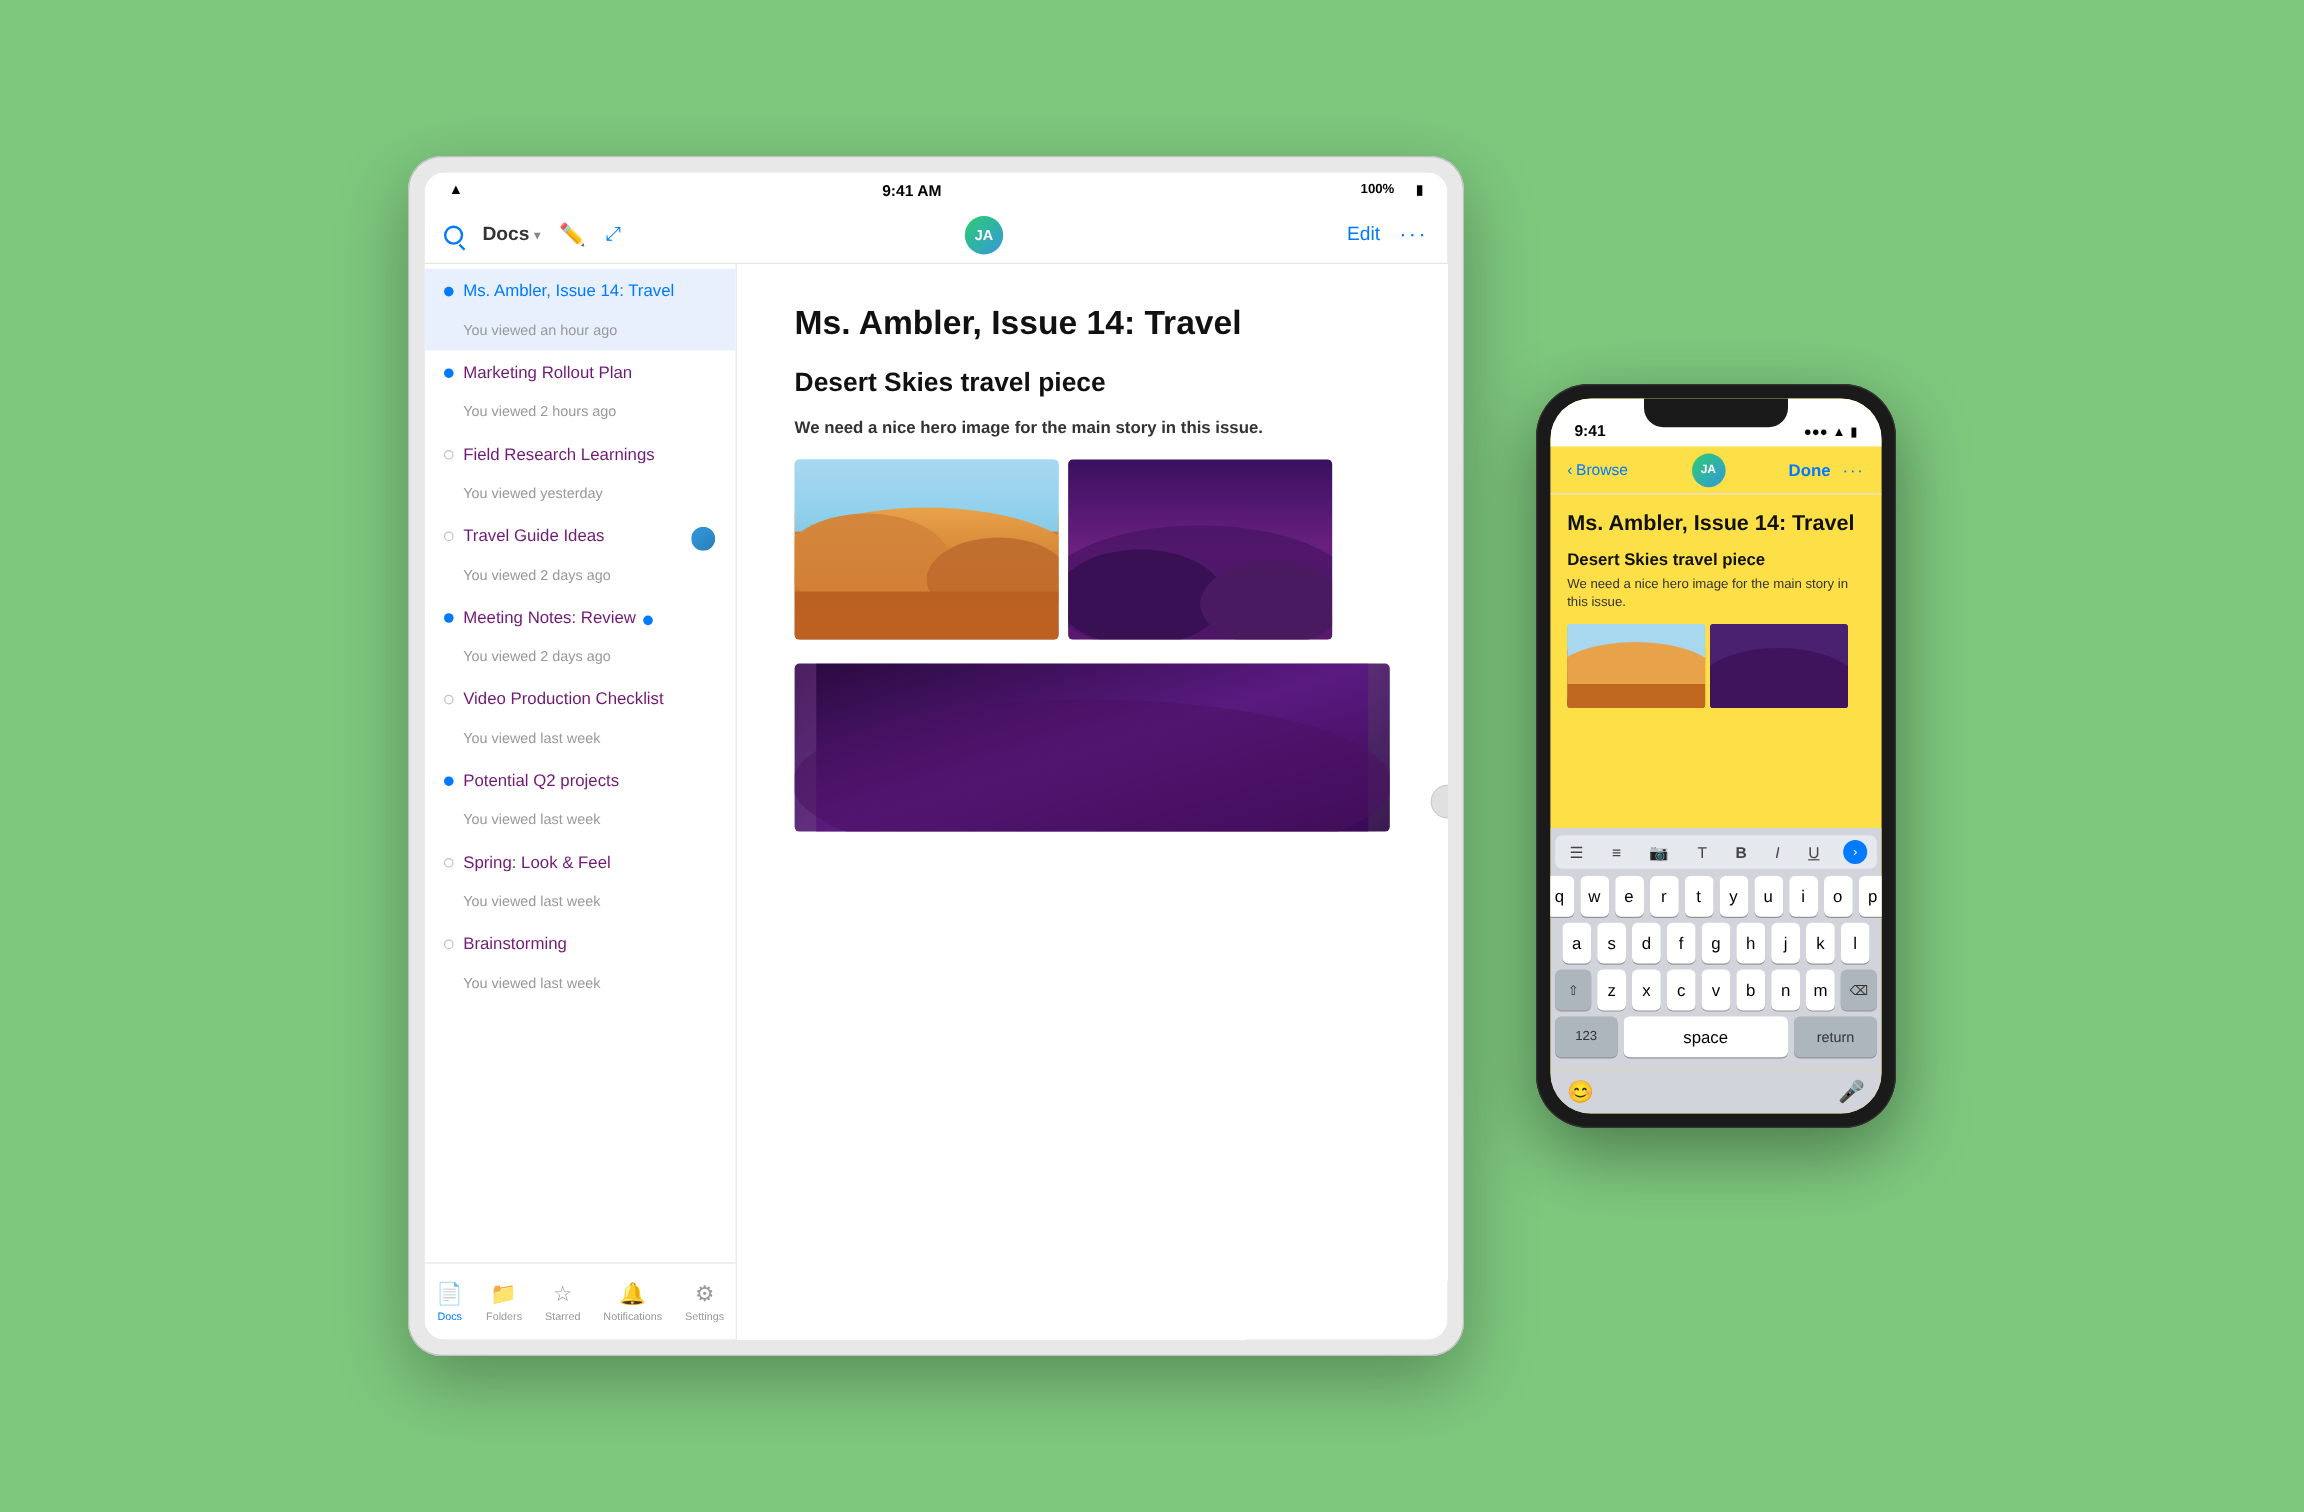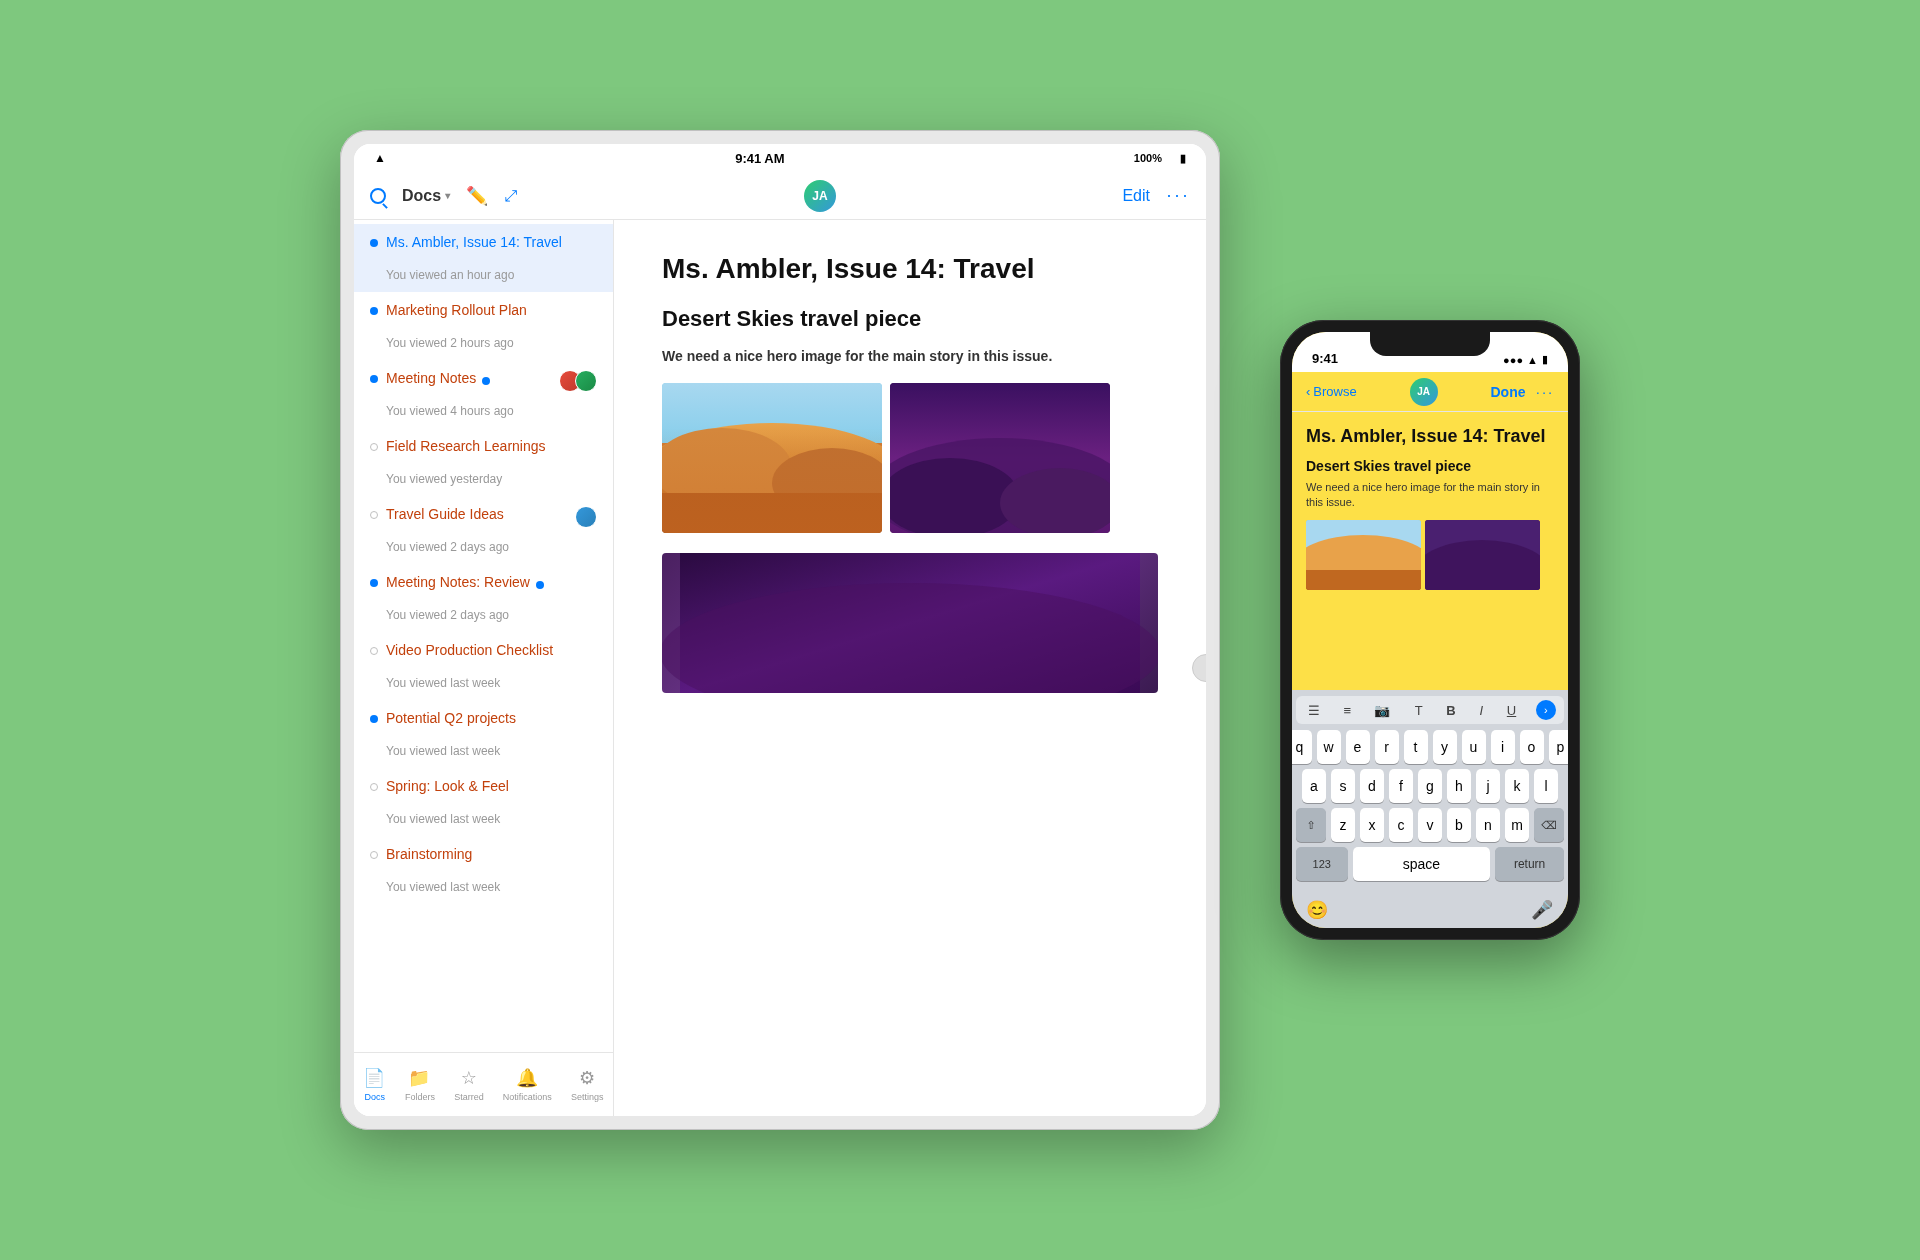--- a/index.html
+++ b/index.html
@@ -137,21 +137,21 @@
       flex-shrink: 0;
     }
     .sidebar-item-dot.empty {
       background: transparent;
       border: 1.5px solid #c0c0c0;
     }
     .sidebar-item-content { flex: 1; min-width: 0; }
     .sidebar-item-title {
       font-size: 14px;
       font-weight: 500;
-      color: #c2410c;
+      color: #701a75;
       white-space: nowrap;
       overflow: hidden;
       text-overflow: ellipsis;
     }
     .sidebar-item.active .sidebar-item-title { color: #007aff; }
     .sidebar-item-subtitle {
       font-size: 12px;
       color: #999;
       margin-top: 18px;
     }
@@ -552,34 +552,20 @@
             </div>
 
             <div class="sidebar-item">
               <div class="sidebar-item-dot"></div>
               <div class="sidebar-item-content">
                 <div class="sidebar-item-title">Marketing Rollout Plan</div>
                 <div class="sidebar-item-subtitle">You viewed 2 hours ago</div>
               </div>
             </div>
 
-            <div class="sidebar-item">
-              <div class="sidebar-item-dot"></div>
-              <div class="sidebar-item-content">
-                <div style="display:flex;align-items:center;gap:6px;">
-                  <div class="sidebar-item-title">Meeting Notes</div>
-                  <div class="notification-dot"></div>
-                </div>
-                <div class="sidebar-item-subtitle">You viewed 4 hours ago</div>
-              </div>
-              <div class="sidebar-item-avatars">
-                <div class="small-avatar small-avatar-1"></div>
-                <div class="small-avatar small-avatar-2"></div>
-              </div>
-            </div>
 
             <div class="sidebar-item">
               <div class="sidebar-item-dot empty"></div>
               <div class="sidebar-item-content">
                 <div class="sidebar-item-title">Field Research Learnings</div>
                 <div class="sidebar-item-subtitle">You viewed yesterday</div>
               </div>
             </div>
 
             <div class="sidebar-item">

